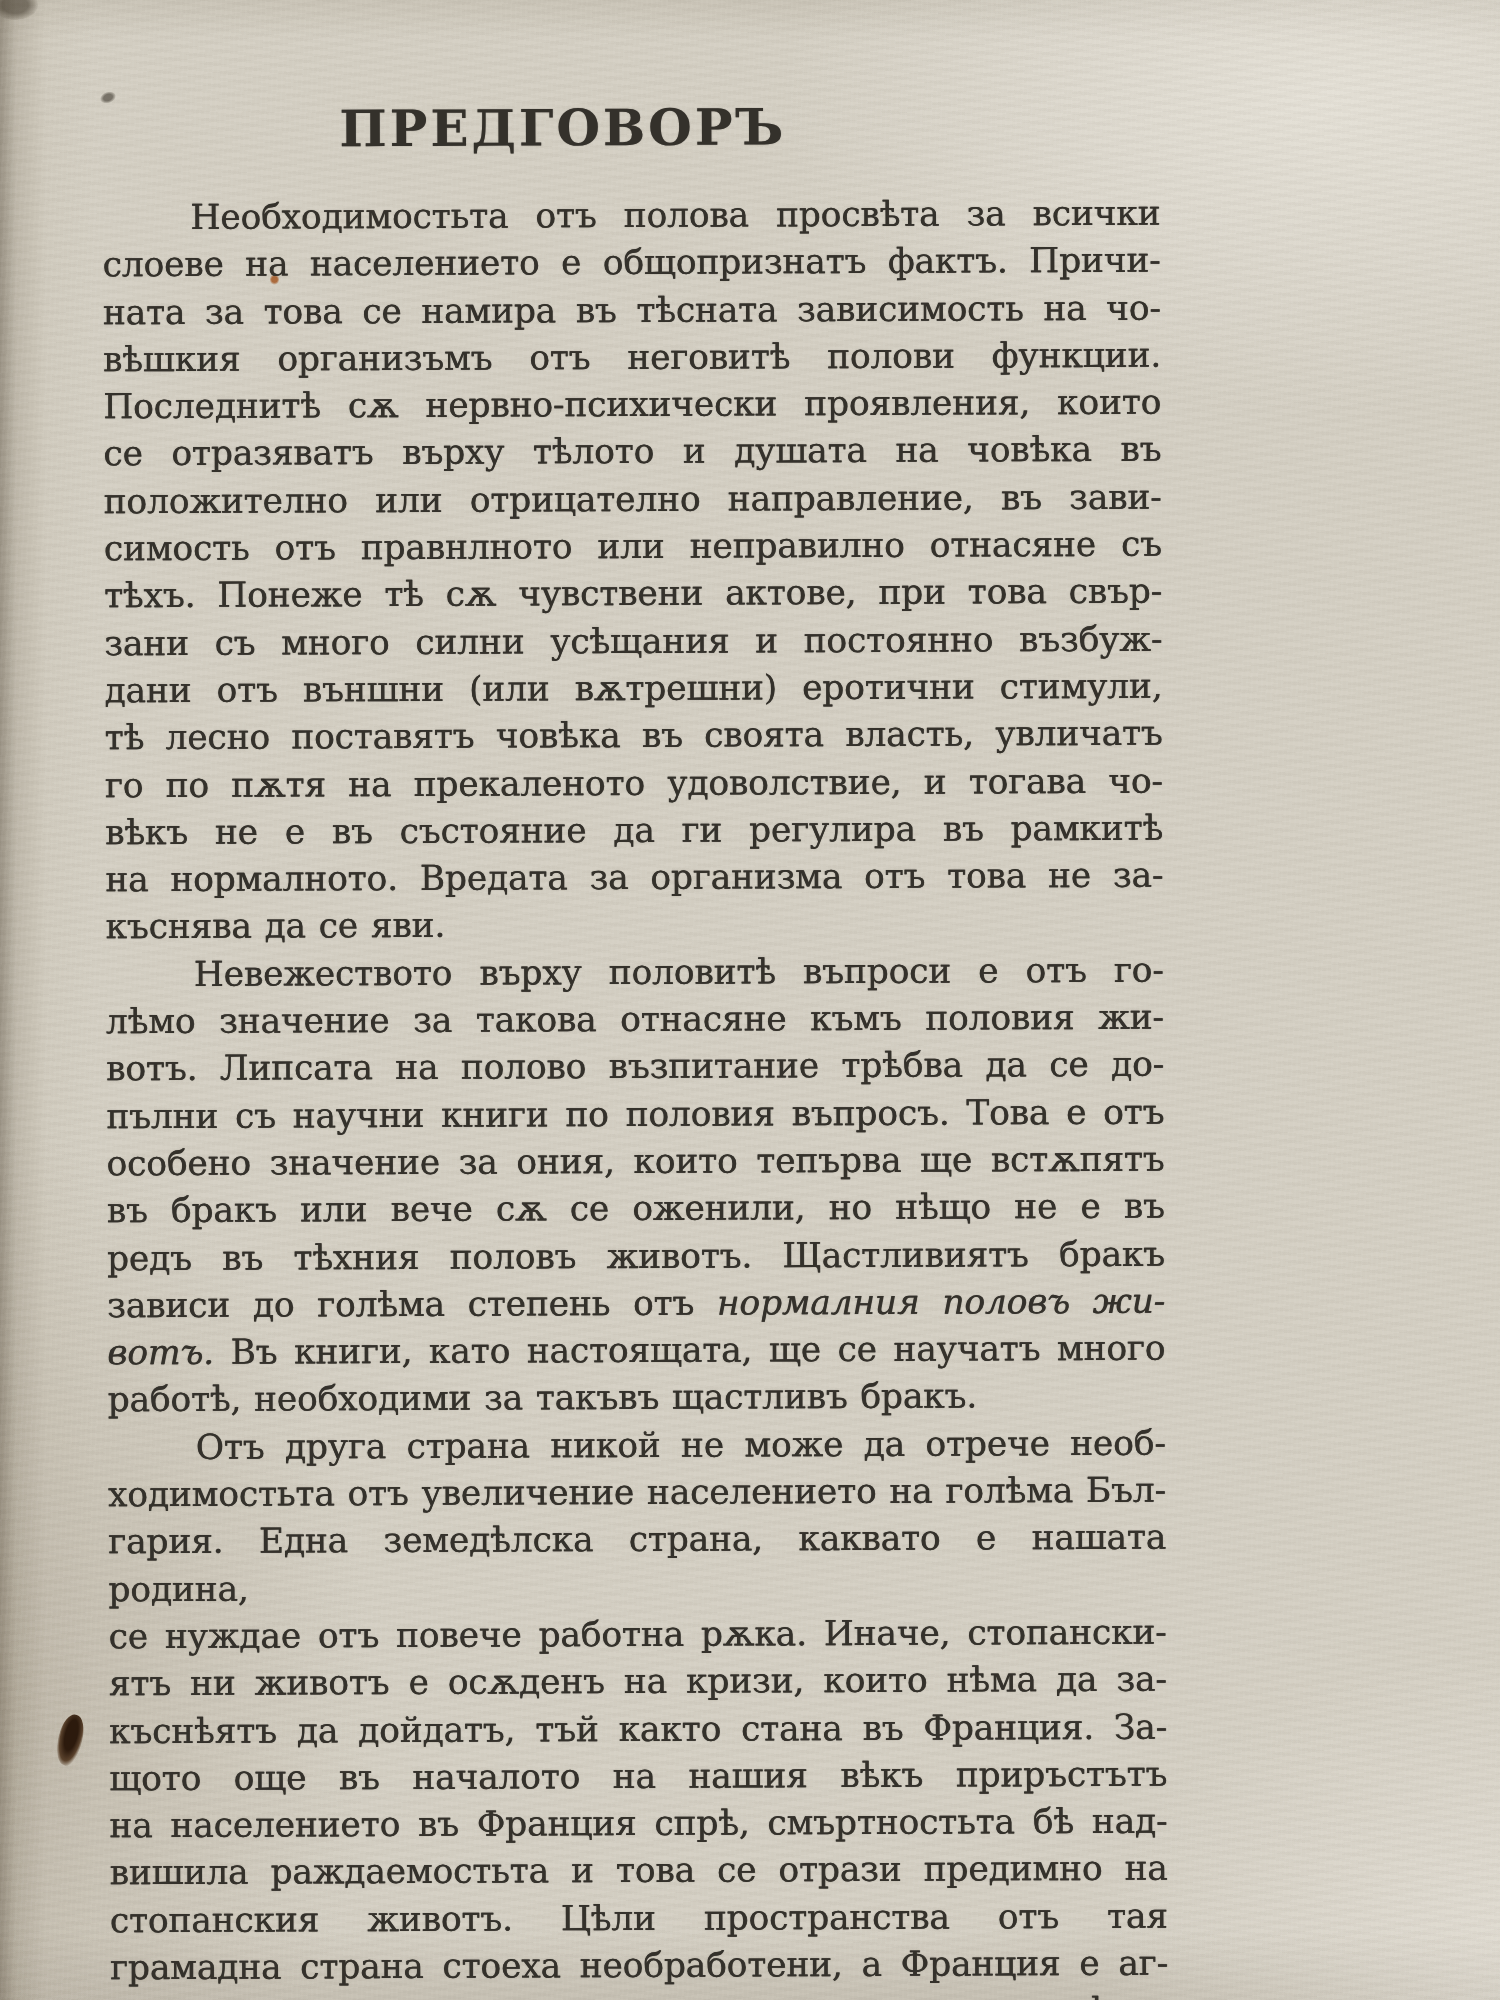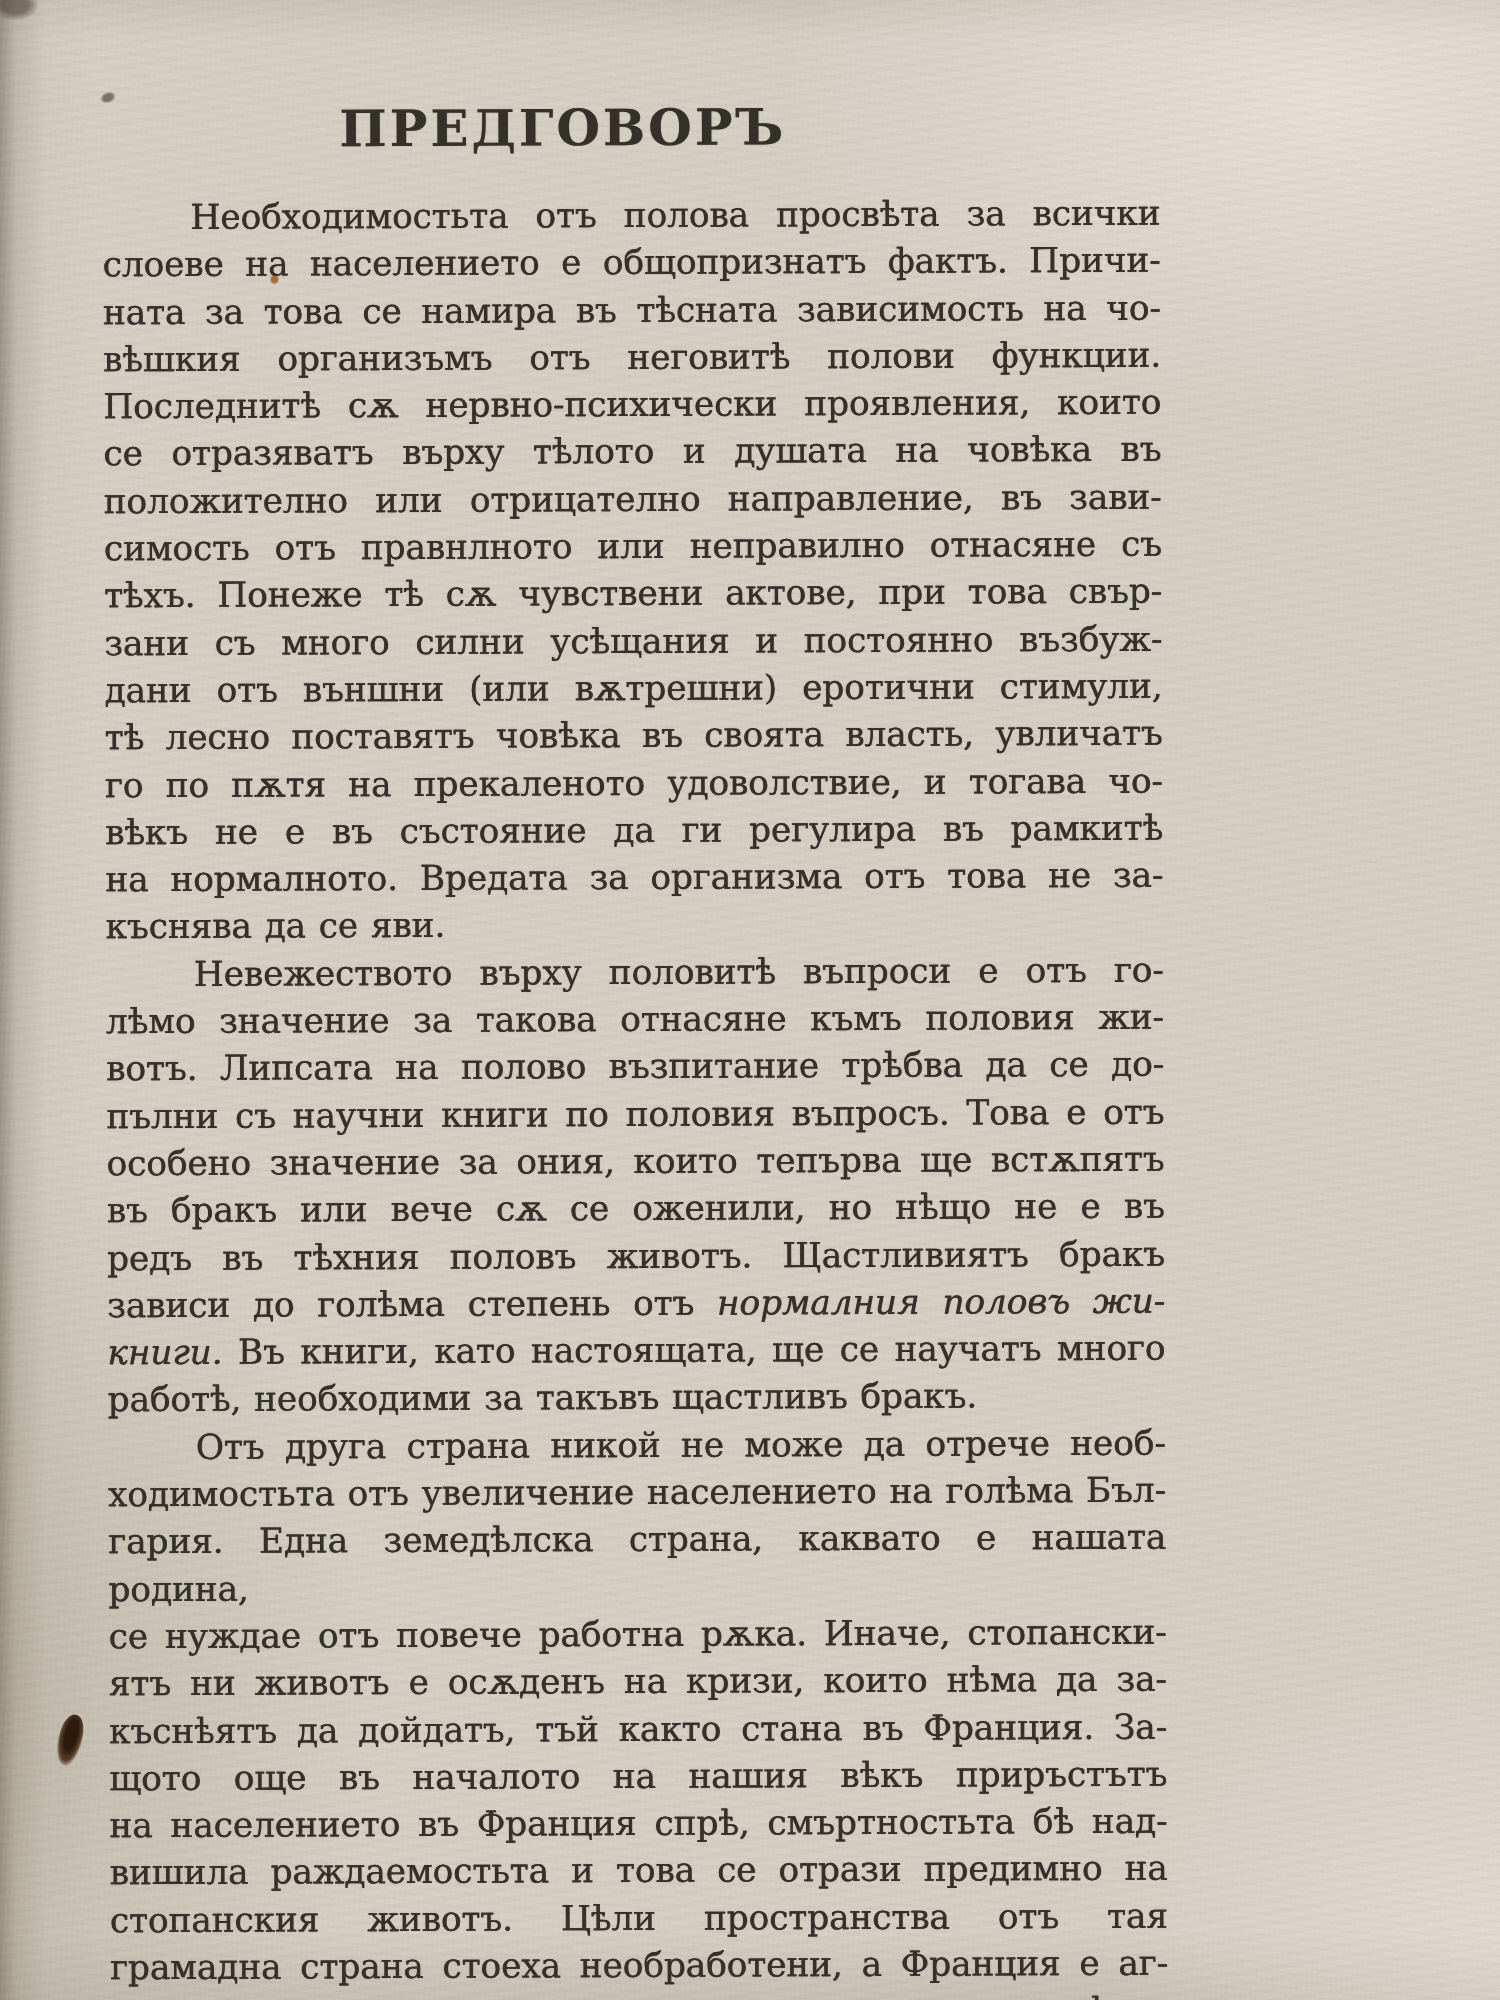--- a/index.html
+++ b/index.html
@@ -116,21 +116,21 @@
     <div class="line">на нормалното. Вредата за организма отъ това не за-</div>
     <div class="line last">къснява да се яви.</div>
     <div class="line indent">Невежеството върху половитѣ въпроси е отъ го-</div>
     <div class="line">лѣмо значение за такова отнасяне къмъ половия жи-</div>
     <div class="line">вотъ. Липсата на полово възпитание трѣбва да се до-</div>
     <div class="line">пълни съ научни книги по половия въпросъ. Това е отъ</div>
     <div class="line">особено значение за ония, които тепърва ще встѫпятъ</div>
     <div class="line">въ бракъ или вече сѫ се оженили, но нѣщо не е въ</div>
     <div class="line">редъ въ тѣхния половъ животъ. Щастливиятъ бракъ</div>
     <div class="line"><span>зависи до голѣма степень отъ </span><span class="it">нормалния половъ жи-</span></div>
-    <div class="line"><span class="it">книги.</span><span> Въ книги, като настоящата, ще се научатъ много</span></div>
+    <div class="line"><span class="it">вотъ.</span><span> Въ книги, като настоящата, ще се научатъ много</span></div>
     <div class="line last">работѣ, необходими за такъвъ щастливъ бракъ.</div>
     <div class="line indent">Отъ друга страна никой не може да отрече необ-</div>
     <div class="line">ходимостьта отъ увеличение населението на голѣма Бъл-</div>
     <div class="line">гария. Една земедѣлска страна, каквато е нашата родина,</div>
     <div class="line">се нуждае отъ повече работна рѫка. Иначе, стопански-</div>
     <div class="line">ятъ ни животъ е осѫденъ на кризи, които нѣма да за-</div>
     <div class="line">къснѣятъ да дойдатъ, тъй както стана въ Франция. За-</div>
     <div class="line">щото още въ началото на нашия вѣкъ приръстътъ</div>
     <div class="line">на населението въ Франция спрѣ, смъртностьта бѣ над-</div>
     <div class="line">вишила раждаемостьта и това се отрази предимно на</div>

